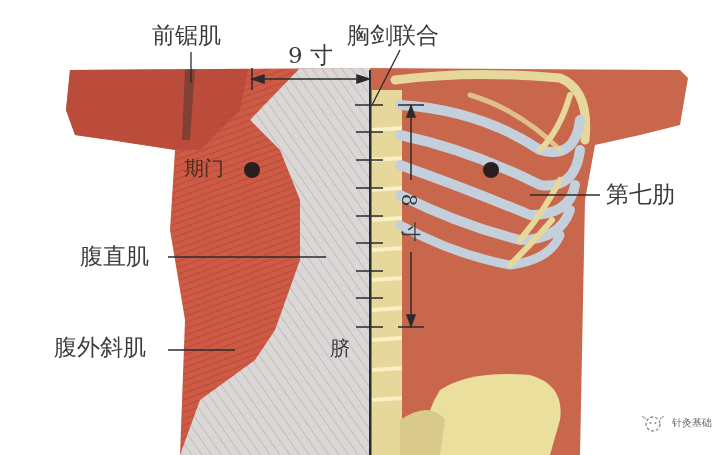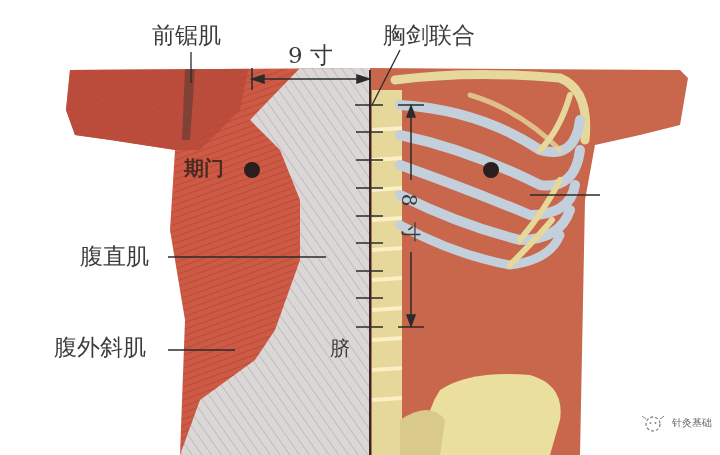--- a/index.html
+++ b/index.html
@@ -112,23 +112,24 @@
       <line x1="168" y1="257" x2="326" y2="257"></line>
       <line x1="168" y1="350" x2="235" y2="350"></line>
     </g>
 
     <circle cx="252" cy="170" r="8" fill="#2a1f1f"></circle>
     <circle cx="491" cy="170" r="8" fill="#2a1f1f"></circle>
   </svg>
 
   
   <div class="label" style="left:152px; top:24px;">前锯肌</div>
-  <div class="label" style="left:347px; top:24px;margin-left:36px;">胸剑联合</div>
+  <div class="label" style="left:347px; top:24px;">胸剑联合</div>
   <div class="label" style="left:288px; top:44px;">9 寸</div>
-  <div class="label small" style="left:184px; top:158px; color:#4a2a22;font-weight:bold;">期门</div>
+  <div class="label small" style="left:184px; top:158px; color:#4a2a22;">期门</div>
+  <div class="label" style="left:606px; top:183px;">第七肋</div>
   <div class="label" style="left:80px; top:245px;">腹直肌</div>
   <div class="label" style="left:54px; top:338px;font-family:Liberation Mono, monospace;">腹外斜肌</div>
   <div class="label small" style="left:330px; top:338px;">脐</div>
   <div class="label small" style="left:403px; top:190px; transform:rotate(90deg);">8</div>
   <div class="label small" style="left:401px; top:222px; transform:rotate(90deg);">寸</div>
 
   
   <div class="watermark">
     <svg width="26" height="20" viewBox="0 0 26 20">
       <circle cx="13" cy="11" r="7" fill="none" stroke="#888" stroke-width="1.3" stroke-dasharray="3 2"></circle>

